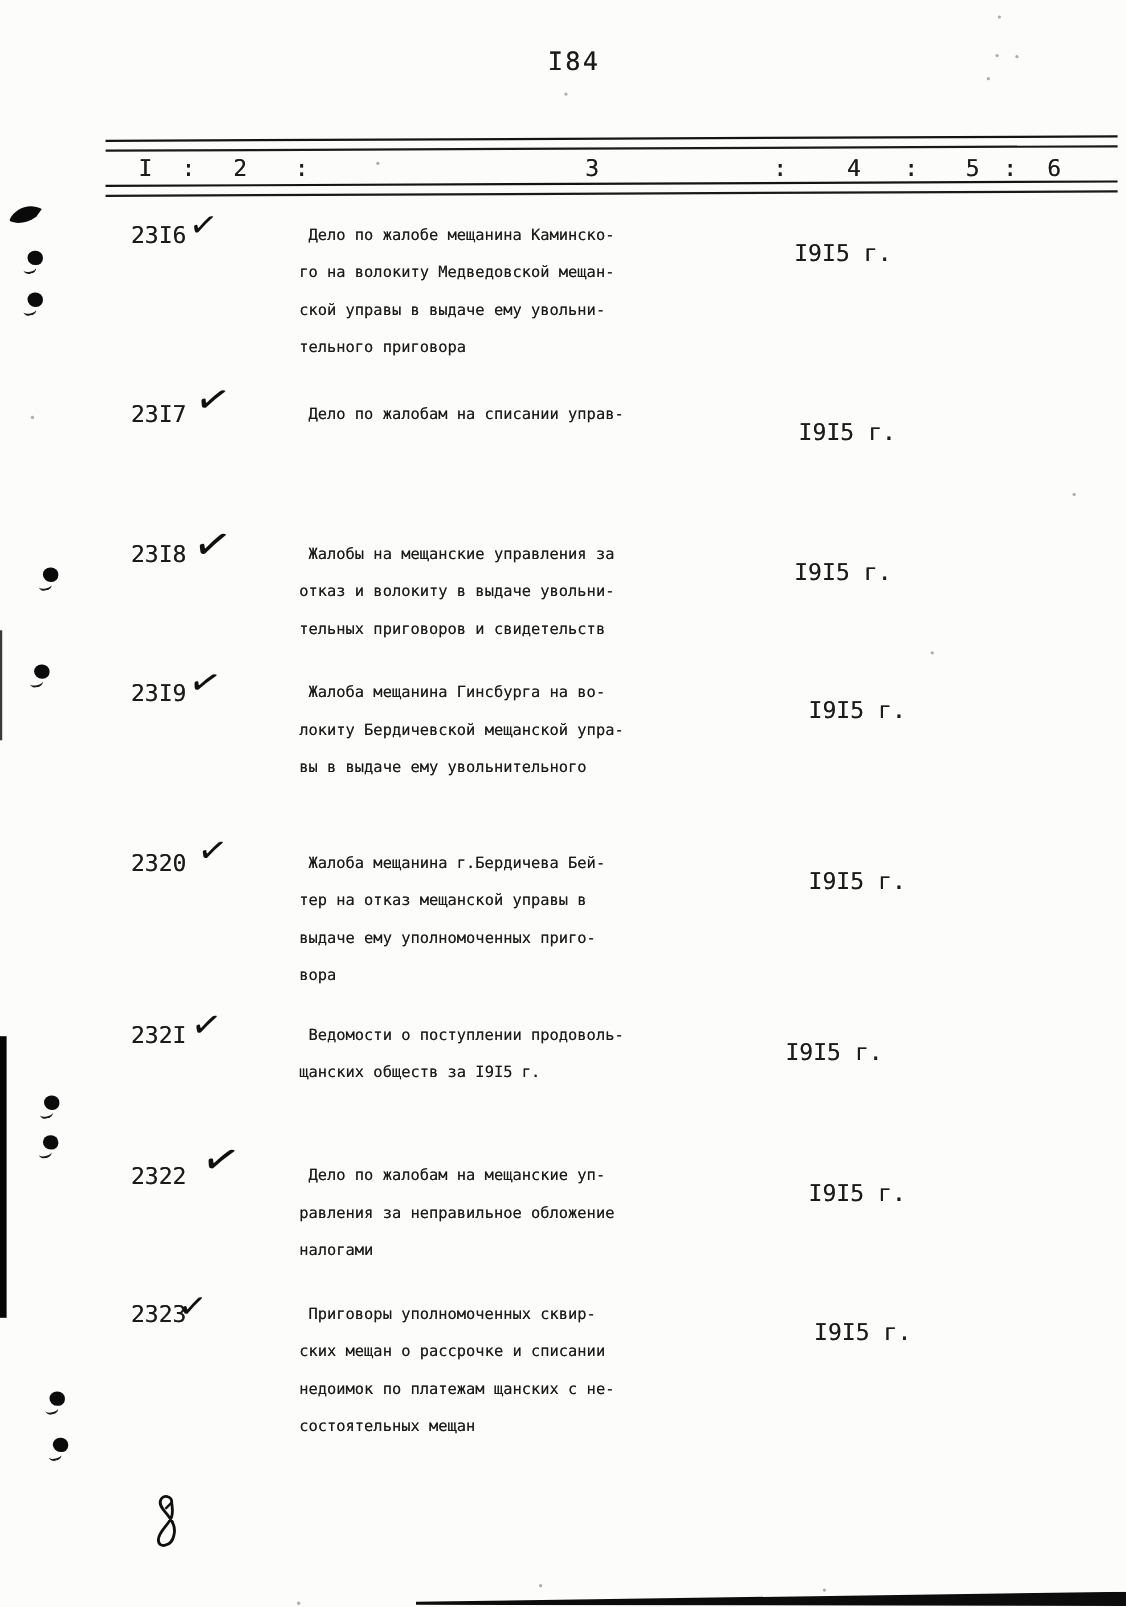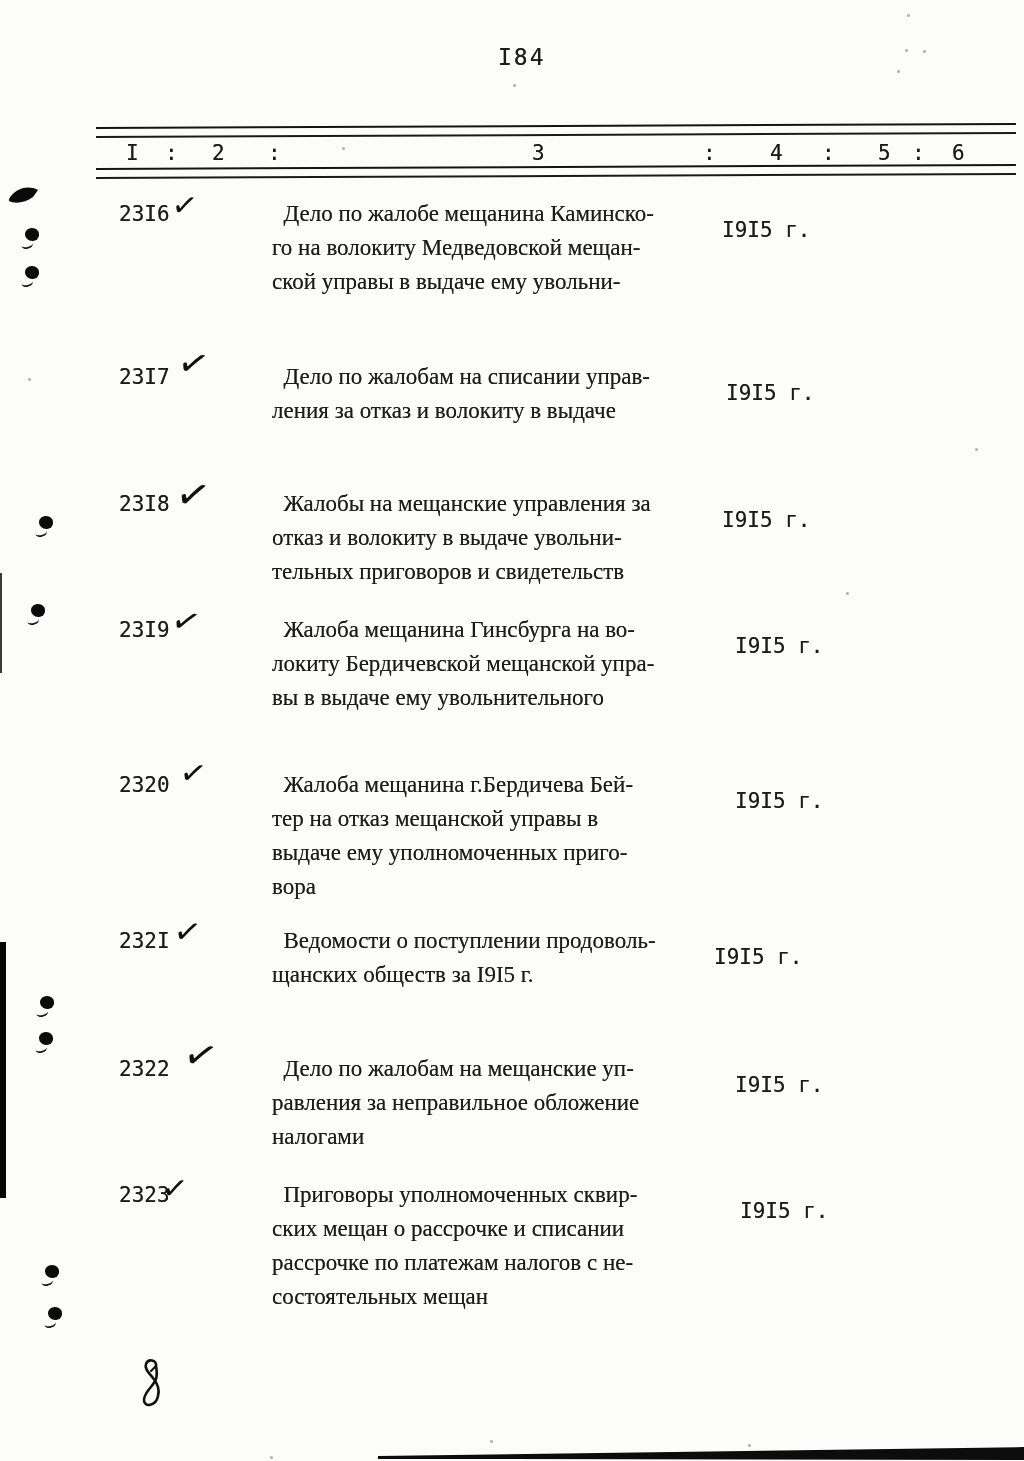--- a/index.html
+++ b/index.html
@@ -53,23 +53,22 @@
   .entry:nth-child(1) .check{left:172px;top:-10px;font-size:31px;transform:rotate(8deg);}
   .entry:nth-child(2) .check{left:178px;top:-18px;font-size:37px;transform:rotate(14deg);}
   .entry:nth-child(3) .check{left:176px;top:-16px;font-size:41px;transform:rotate(12deg);}
   .entry:nth-child(4) .check{left:172px;top:-12px;font-size:34px;transform:rotate(16deg);}
   .entry:nth-child(5) .check{left:180px;top:-14px;font-size:32px;transform:rotate(10deg);}
   .entry:nth-child(6) .check{left:174px;top:-12px;font-size:33px;transform:rotate(9deg);}
   .entry:nth-child(7) .check{left:184px;top:-20px;font-size:40px;transform:rotate(15deg);}
   .entry:nth-child(8) .check{left:162px;top:-8px;font-size:31px;transform:rotate(7deg);}
   .desc{position:absolute;left:272px;top:0;}
   .line{
-    height:34px;line-height:34px;font-size:23px;white-space:pre;
+    height:34px;line-height:34px;font-size:14px;white-space:pre;
     text-shadow:0 0 .4px rgba(0,0,0,.6);
-    font-family:Liberation Serif, serif;
   }
   .line.first{padding-left:1ch;}
   .year{
     position:absolute;top:0;line-height:34px;font-size:21px;white-space:pre;
     text-shadow:0 0 .4px rgba(0,0,0,.6);
     margin-top:16px;
   }
   .entry:nth-child(1) .year{left:722px;}
   .entry:nth-child(2) .year{left:726px;}
   .entry:nth-child(3) .year{left:722px;}
@@ -125,29 +124,29 @@
   <div class="rule bottom"></div>
 
   <div id="entries">
       <div class="entry">
         <span class="num">23I6</span>
         <span class="check">✓</span>
         <div class="desc">
           <div class="line first">Дело по жалобе мещанина Каминско-</div>
           <div class="line">го на волокиту Медведовской мещан-</div>
           <div class="line">ской управы в выдаче ему увольни-</div>
+          <div class="line">тельного приговора</div>
         </div>
         <span class="year">I9I5 г.</span>
       </div>
       <div class="entry">
         <span class="num">23I7</span>
         <span class="check">✓</span>
         <div class="desc">
           <div class="line first">Дело по жалобам на списании управ-</div>
-          <div class="line">ления за отказ и волокиту в выдаче</div>
         </div>
         <span class="year">I9I5 г.</span>
       </div>
       <div class="entry">
         <span class="num">23I8</span>
         <span class="check">✓</span>
         <div class="desc">
           <div class="line first">Жалобы на мещанские управления за</div>
           <div class="line">отказ и волокиту в выдаче увольни-</div>
           <div class="line">тельных приговоров и свидетельств</div>
@@ -193,21 +192,21 @@
           <div class="line">налогами</div>
         </div>
         <span class="year">I9I5 г.</span>
       </div>
       <div class="entry">
         <span class="num">2323</span>
         <span class="check">✓</span>
         <div class="desc">
           <div class="line first">Приговоры уполномоченных сквир-</div>
           <div class="line">ских мещан о рассрочке и списании</div>
-          <div class="line">рассрочке по платежам налогов с не-</div>
+          <div class="line">недоимок по платежам щанских с не-</div>
           <div class="line">состоятельных мещан</div>
         </div>
         <span class="year">I9I5 г.</span>
       </div>
     </div>
 
   <svg class="arrow-blot" width="34" height="24" viewBox="0 0 34 24">
     <path d="M1 15 C6 6 18 0 30 6 L25 13 C17 19 7 20 1 17 Z" fill="#0a0a0a"></path>
   </svg>
   <div class="edge-band thin"></div>

